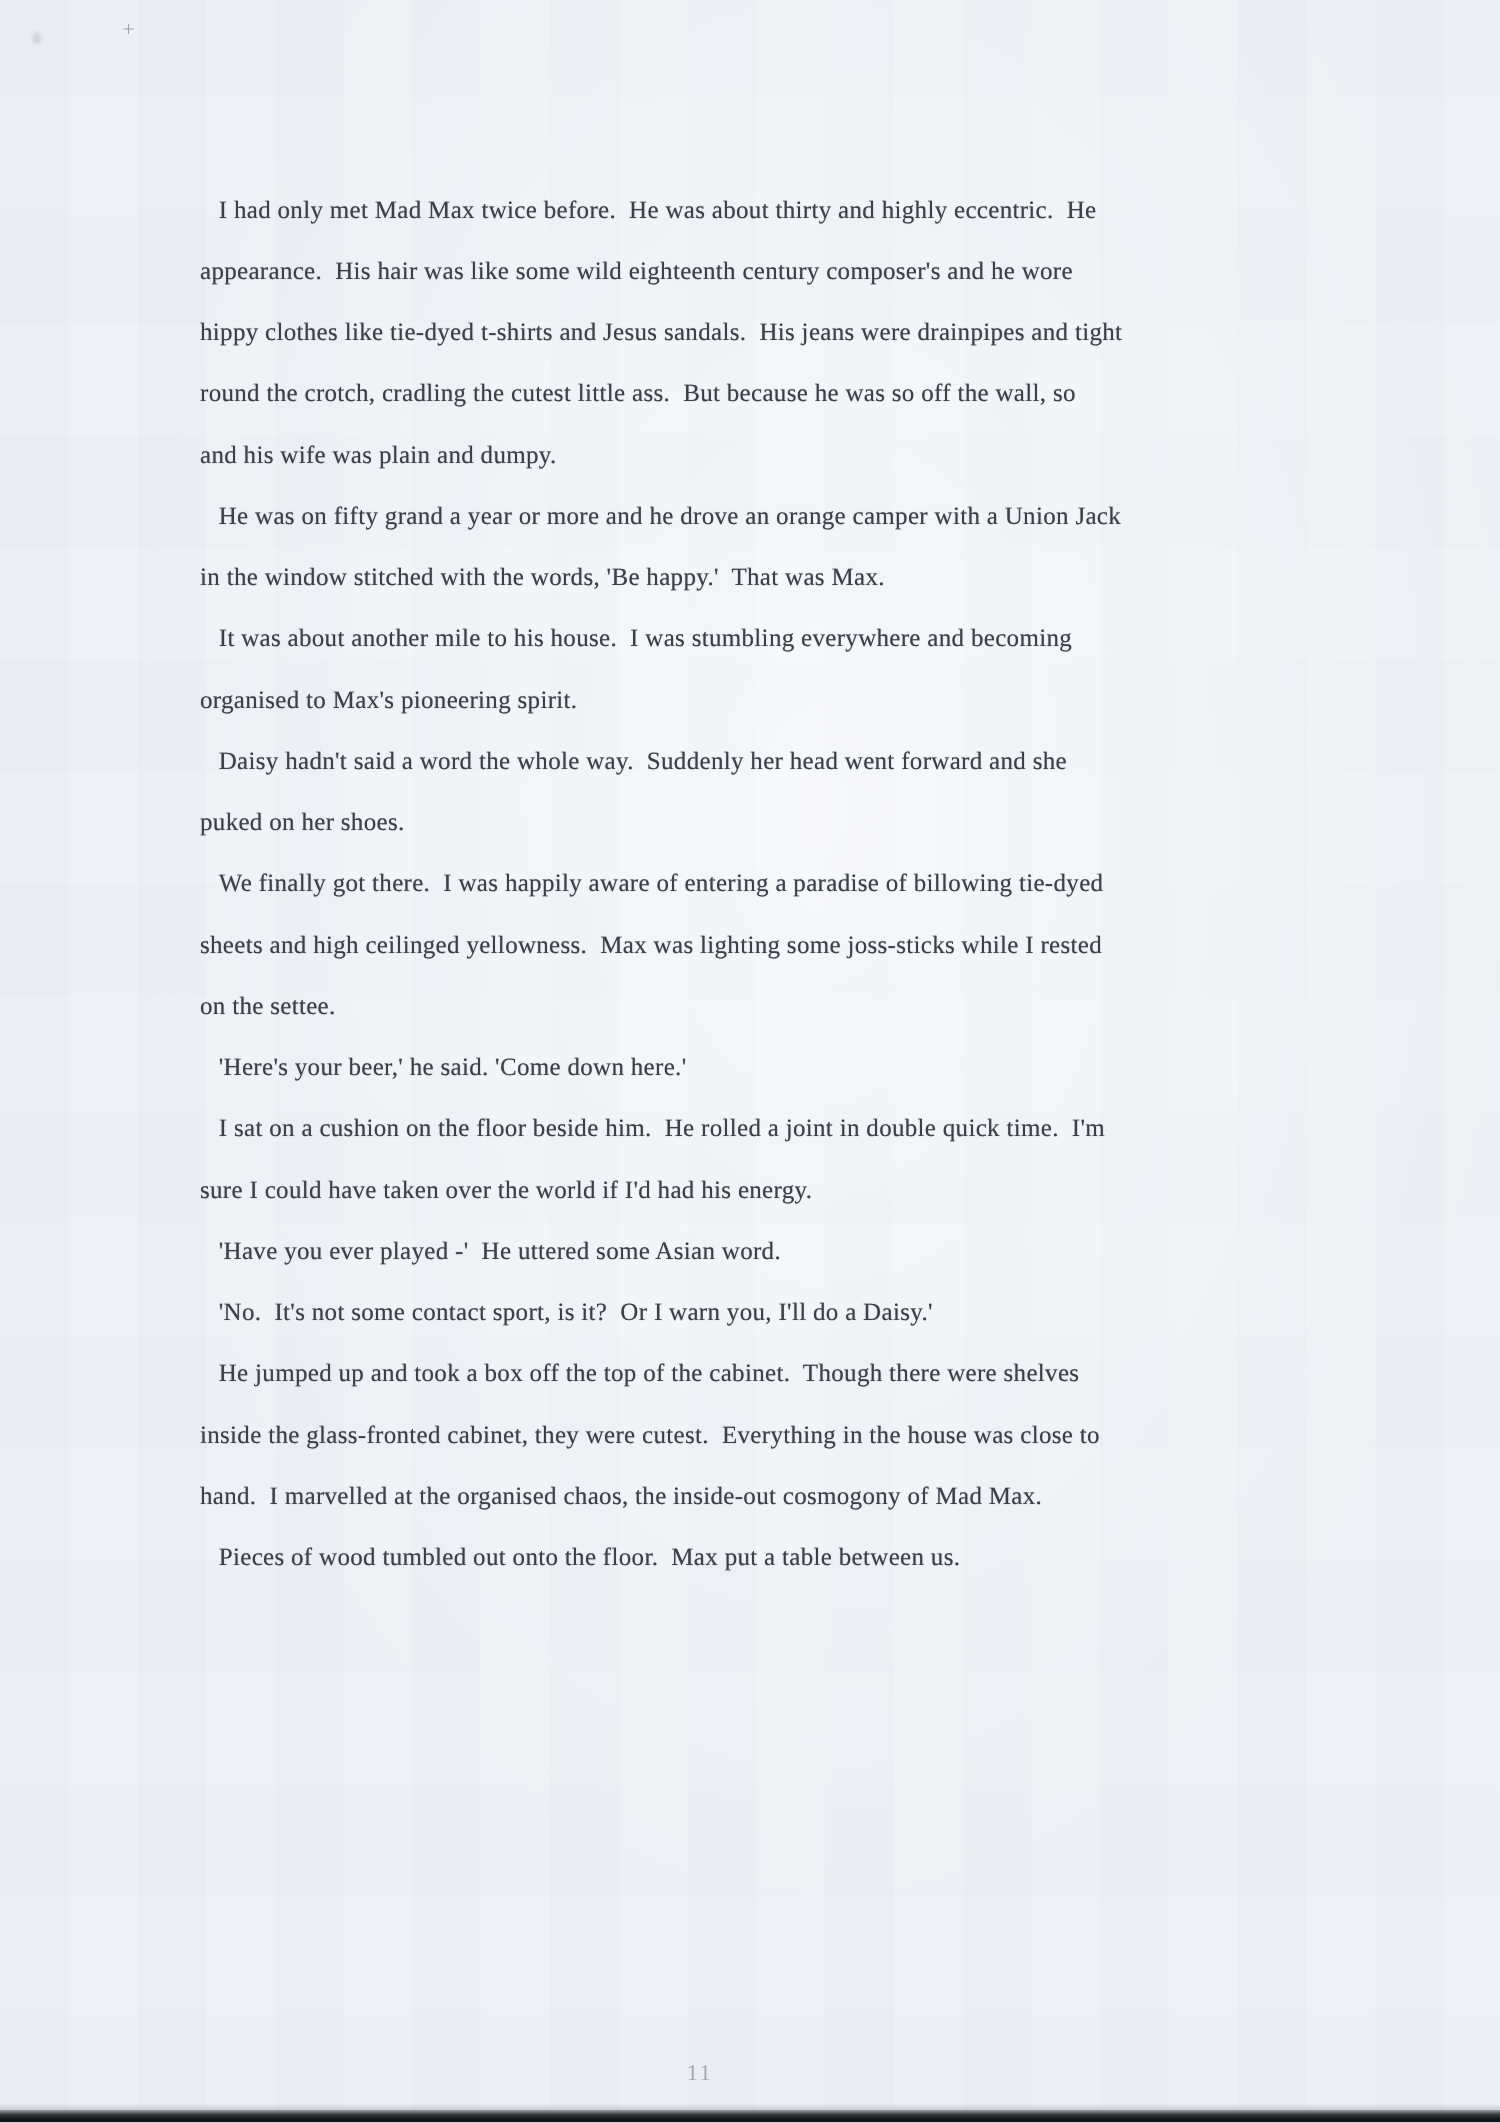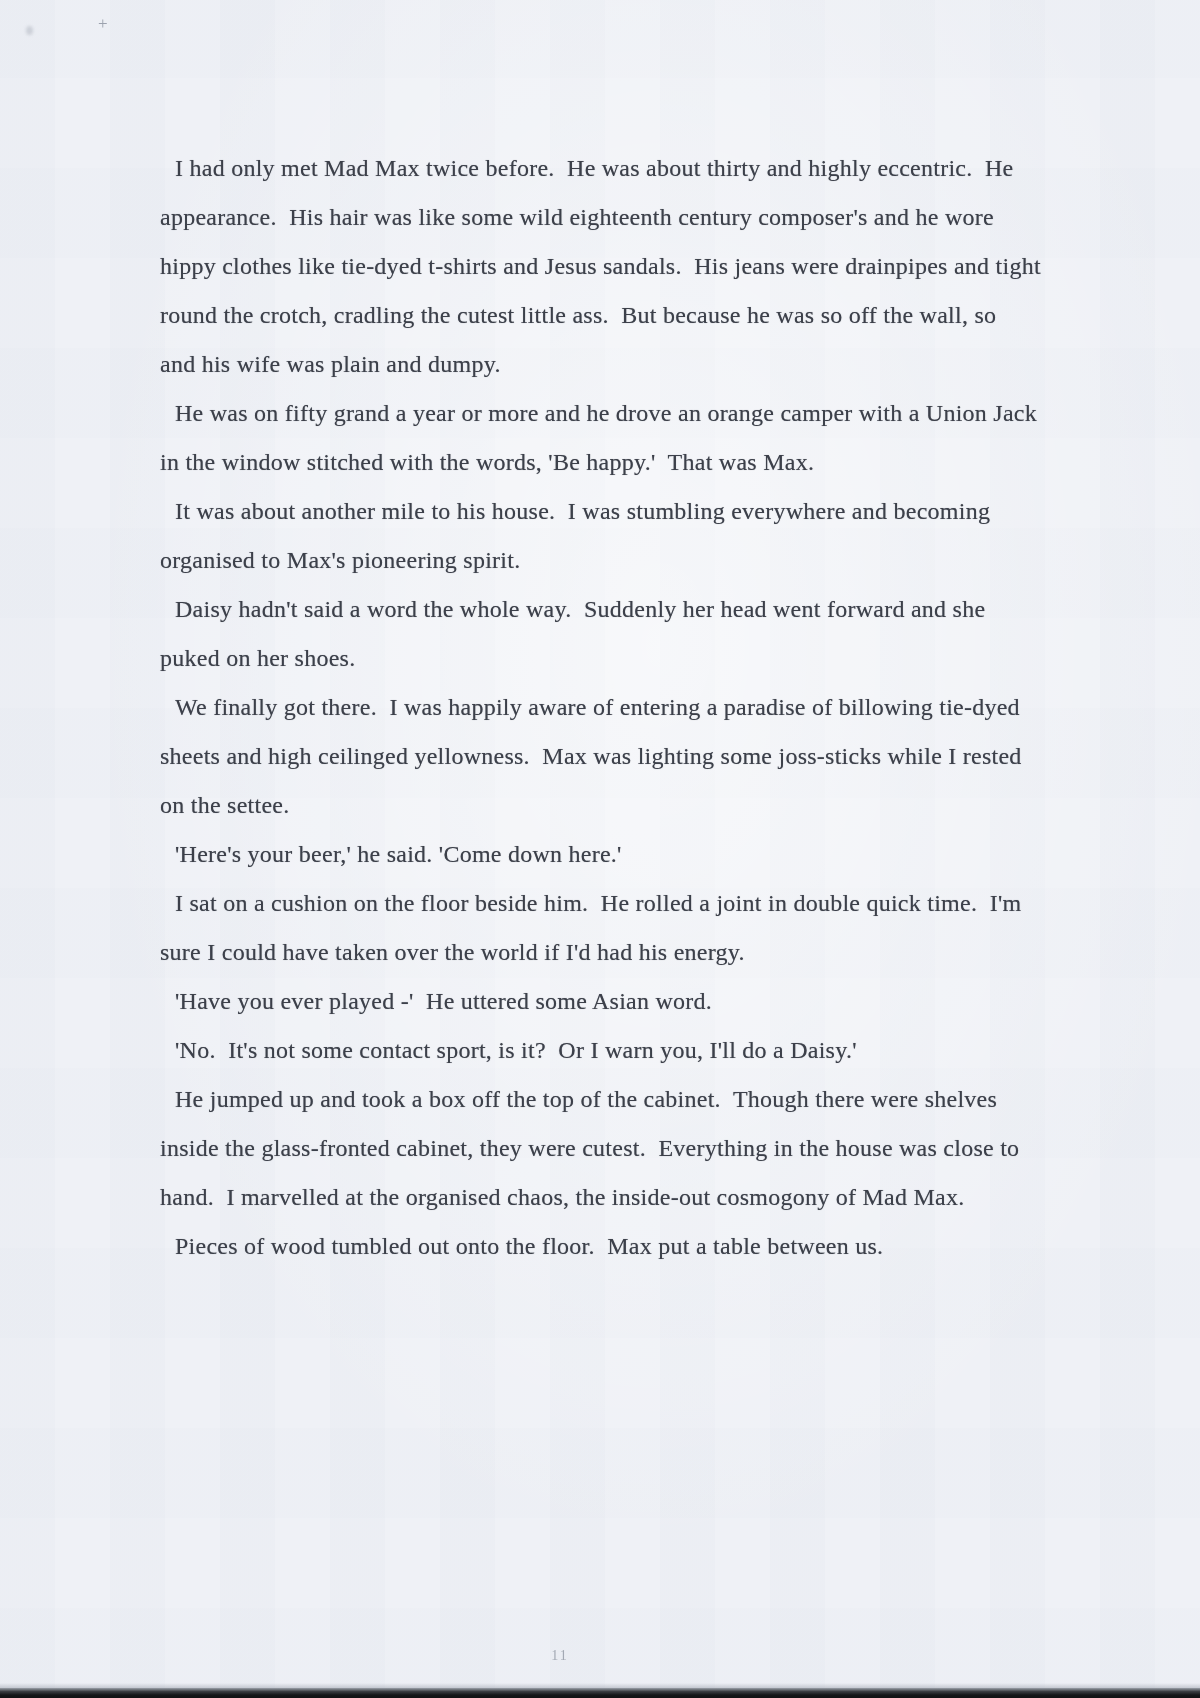--- a/index.html
+++ b/index.html
@@ -21,21 +21,21 @@
       repeating-linear-gradient(90deg, rgba(208,214,226,0.10) 0 55px, rgba(255,255,255,0) 55px 110px),
       repeating-linear-gradient(0deg, rgba(214,220,230,0.08) 0 90px, rgba(255,255,255,0) 90px 180px),
       var(--bg);
     overflow:hidden;
   }
   .text-block{
     position:absolute;
     left:160px; top:144px;
     width:900px;
     color:var(--ink);
-    font-size:24px;
+    font-size:20px;
     line-height:49px;
     letter-spacing:0.25px;
     filter:blur(0.3px);
     text-shadow:0 0 0.8px rgba(62,66,76,0.55);
   }
   .line{
     white-space:pre;
     height:49px;
   }
   .ind{ padding-left:15px; }
@@ -53,21 +53,21 @@
     background:rgba(130,138,152,0.28);
     border-radius:50%;
     filter:blur(1.5px);
   }
   .page-number{
     position:absolute;
     left:540px; top:1648px;
     width:40px;
     text-align:center;
     color:rgba(115,123,136,0.60);
-    font-size:14px;
+    font-size:18px;
     letter-spacing:2px;
     filter:blur(0.5px);
   }
   .scan-shadow{
     position:absolute;
     left:0; bottom:9px;
     width:1200px; height:6px;
     background:linear-gradient(rgba(180,186,196,0), rgba(150,156,168,0.55));
   }
   .scan-bar{

